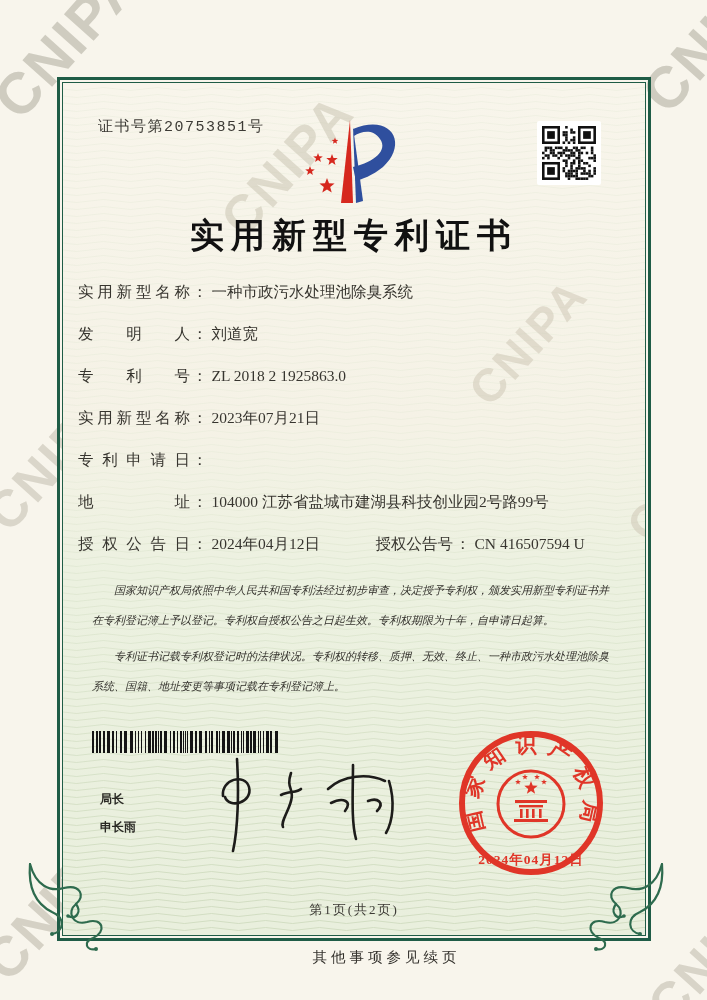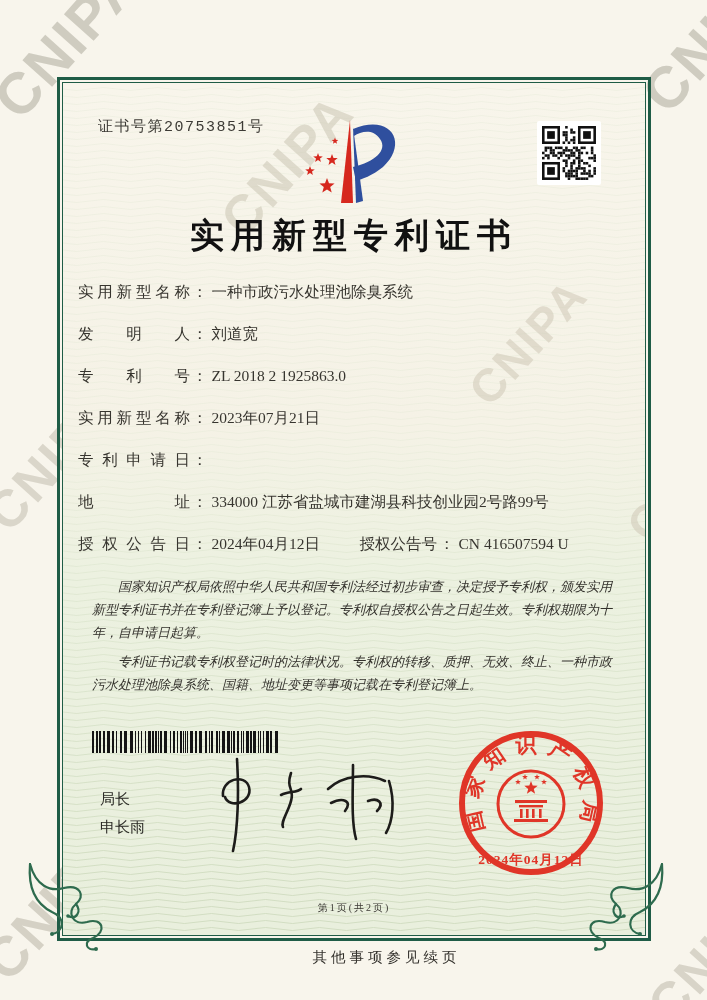--- a/index.html
+++ b/index.html
@@ -14,34 +14,34 @@
   .waves{position:absolute;left:0;top:0;z-index:0;}
   .content{position:absolute;inset:0;z-index:2;}
   .cert-no{position:absolute;left:35px;top:34px;font-size:15px;letter-spacing:1.5px;color:#3c3a35;font-family:Liberation Mono, monospace;}
   .logo{position:absolute;left:232px;top:30px;}
   .qr{position:absolute;left:474px;top:38px;}
   .title{position:absolute;left:0;top:130px;width:100%;text-align:center;
       font-size:34px;font-weight:bold;letter-spacing:7px;color:#111;}
   .fields{position:absolute;left:15px;top:188px;width:540px;}
   .field-row{height:42px;display:flex;align-items:center;font-size:15.5px;color:#37352f;}
   .f-label{display:inline-block;width:112px;text-align:justify;text-align-last:justify;}
-  .f-label2{display:inline-block;margin-left:2px;}
+  .f-label2{display:inline-block;margin-left:18px;}
   .f-colon{display:inline-block;margin:0 4px 0 2px;}
   .f-value{white-space:nowrap;}
   .f-value-fixed{display:inline-block;width:146px;white-space:nowrap;}
   .paras{position:absolute;left:29px;top:492px;width:526px;}
-  .paras p{margin:0 0 6px 0;font-size:13px;line-height:23px;text-indent:2em;
+  .paras p{margin:0 0 6px 0;font-size:11px;line-height:30px;text-indent:2em;
       font-style:italic;color:#33312c;}
   .barcode{position:absolute;left:29px;top:648px;}
   .signer{position:absolute;left:37px;top:702px;font-family:"Liberation Sans","DejaVu Sans",sans-serif;
-      font-size:15px;font-weight:400;line-height:28px;color:#2a2925;}
+      font-size:12px;font-weight:700;line-height:28px;color:#2a2925;}
   .signature{position:absolute;left:130px;top:668px;}
   .seal{position:absolute;left:383px;top:635px;opacity:.93;}
   .page-no{position:absolute;left:0;top:818px;width:100%;text-align:center;
-      font-size:10px;letter-spacing:2px;color:#3c3a35;}
+      font-size:13px;letter-spacing:2px;color:#3c3a35;}
   .flourish{position:absolute;z-index:3;}
   .continuation{position:absolute;left:0;top:948px;width:100%;text-align:center;
       font-size:14.5px;letter-spacing:4px;color:#33312c;z-index:2;padding-left:33px;}
 </style>
 </head>
 <body>
 
 <div class="page">
 
   <span class="wm" style="left:-26px;top:6px;font-size:58px;color:#cfccc0;">CNIPA</span>
@@ -353,21 +353,21 @@
               <span class="f-colon">：</span>
               <span class="f-value">2023年07月21日</span>
           </div>
           <div class="field-row">
             <span class="f-label">专利申请日</span>
               <span class="f-colon">：</span>
           </div>
           <div class="field-row">
             <span class="f-label">地址</span>
               <span class="f-colon">：</span>
-              <span class="f-value">334000 江苏省盐城市建湖县科技创业园2号路99号</span>
+              <span class="f-value">104000 江苏省盐城市建湖县科技创业园2号路99号</span>
           </div>
           <div class="field-row">
             <span class="f-label">授权公告日</span>
               <span class="f-colon">：</span>
               <span class="f-value-fixed">2024年04月12日</span>
               <span class="f-label2">授权公告号</span>
               <span class="f-colon">：</span>
               <span class="f-value">CN 416507594 U</span>
           </div>
         </div>

